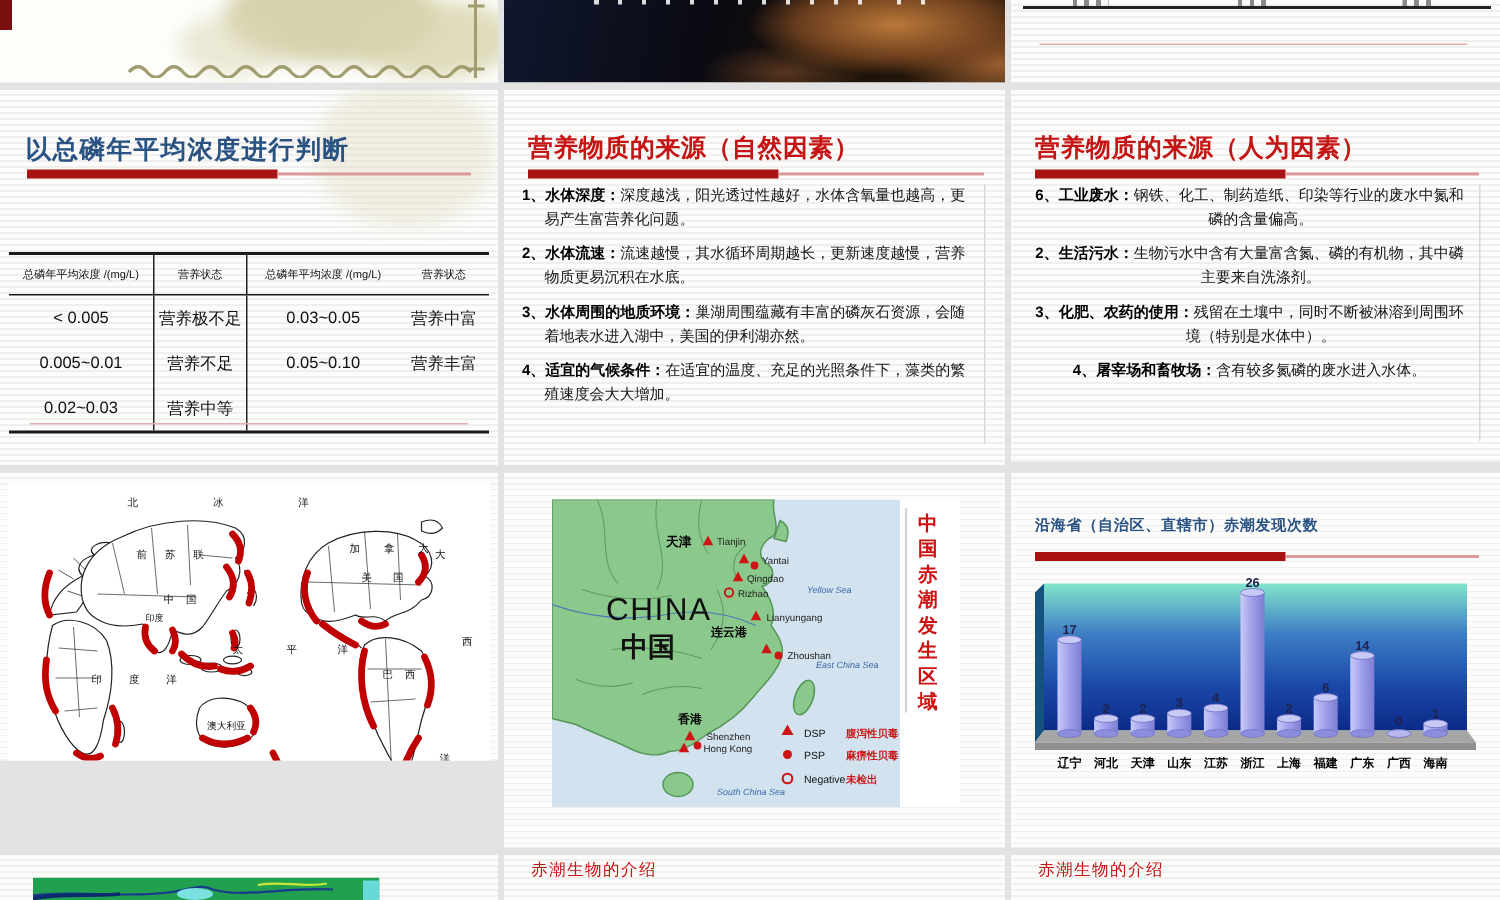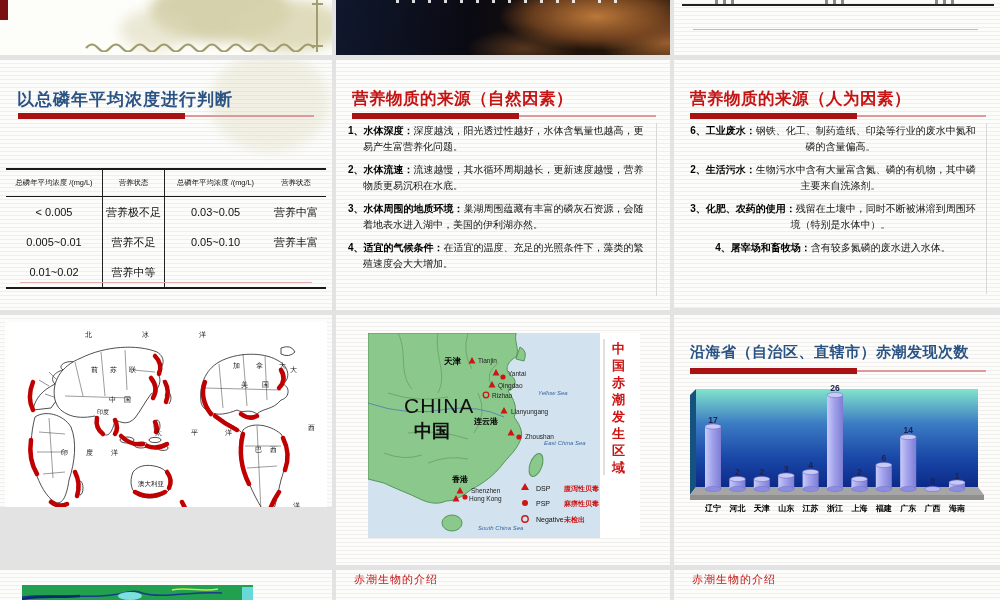--- a/index.html
+++ b/index.html
@@ -106,21 +106,21 @@
     <div class="cell hdr">总磷年平均浓度 /(mg/L)</div>
     <div class="cell hdr">营养状态</div>
     <div class="cell vline">&lt; 0.005</div>
     <div class="cell vline">营养极不足</div>
     <div class="cell">0.03~0.05</div>
     <div class="cell">营养中富</div>
     <div class="cell vline">0.005~0.01</div>
     <div class="cell vline">营养不足</div>
     <div class="cell">0.05~0.10</div>
     <div class="cell">营养丰富</div>
-    <div class="cell vline">0.01~0.02</div>
+    <div class="cell vline">0.02~0.03</div>
     <div class="cell vline">营养中等</div>
     <div class="cell"></div>
     <div class="cell"></div>
   </div>
   <div class="pink-line" style="left:20px;top:222px;width:292px;"></div>
 </div>
 
 <div class="slide" id="s2">
   <div class="title-red">营养物质的来源（自然因素）</div>
   <div class="bar-dark"></div>
@@ -304,21 +304,21 @@
         <text x="196" y="189">未检出</text>
       </g>
     </g>
 
     <line x1="236" y1="6" x2="236" y2="142" stroke="#999" stroke-width="0.6"></line>
     <text font-size="13" font-weight="bold" fill="#cc1111"><tspan x="244" y="20">中</tspan><tspan x="244" y="37">国</tspan><tspan x="244" y="54">赤</tspan><tspan x="244" y="71">潮</tspan><tspan x="244" y="88">发</tspan><tspan x="244" y="105">生</tspan><tspan x="244" y="122">区</tspan><tspan x="244" y="139">域</tspan></text>
   </svg>
 </div>
 
 <div class="slide" id="s6">
-  <div class="title-red" style="color:#2a5383;font-size:15px;">沿海省（自治区、直辖市）赤潮发现次数</div>
+  <div class="title-red" style="color:#2a5383;font-size:10px;">沿海省（自治区、直辖市）赤潮发现次数</div>
   <div class="bar-dark"></div>
   <div class="bar-thin"></div>
   <svg id="chart-svg" width="298" height="132" viewBox="0 0 298 132" style="position:absolute;left:12px;top:70px;">
     <defs>
       <linearGradient id="bgGrad" x1="0" y1="0" x2="0" y2="1">
         <stop offset="0" stop-color="#82e4cc"></stop>
           <stop offset="0.35" stop-color="#3c7cc4"></stop>
         <stop offset="0.7" stop-color="#1a48a8"></stop>
           <stop offset="1" stop-color="#0c2a88"></stop>
       </linearGradient>

